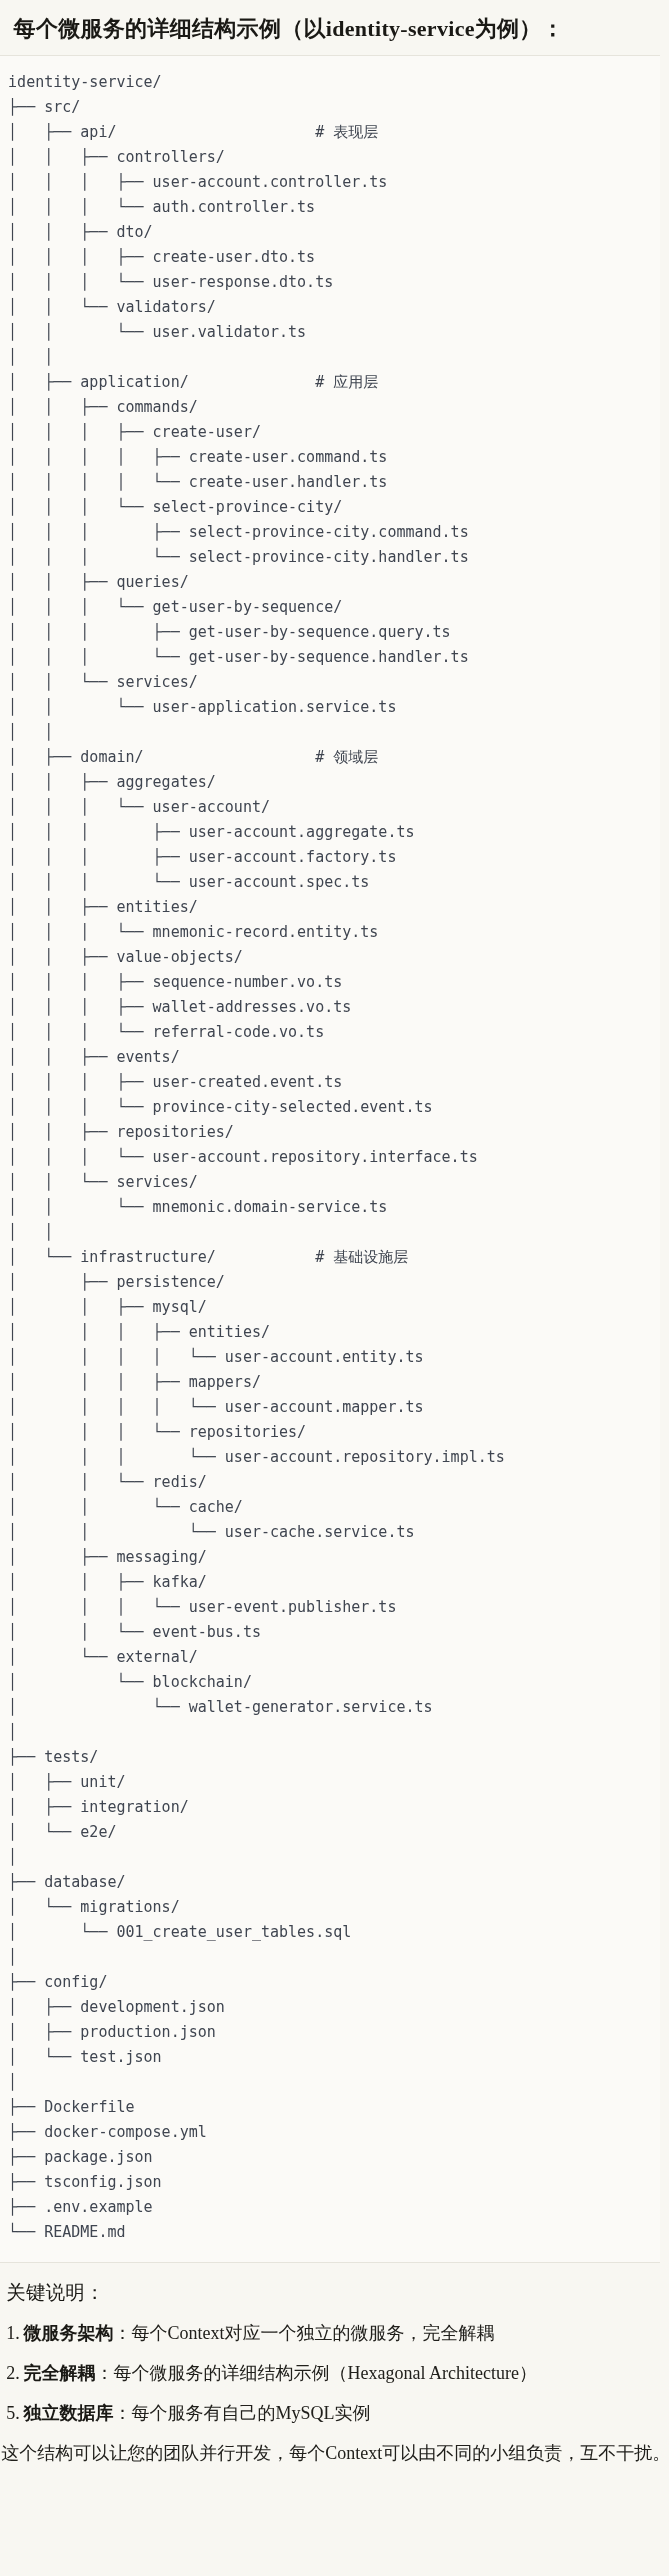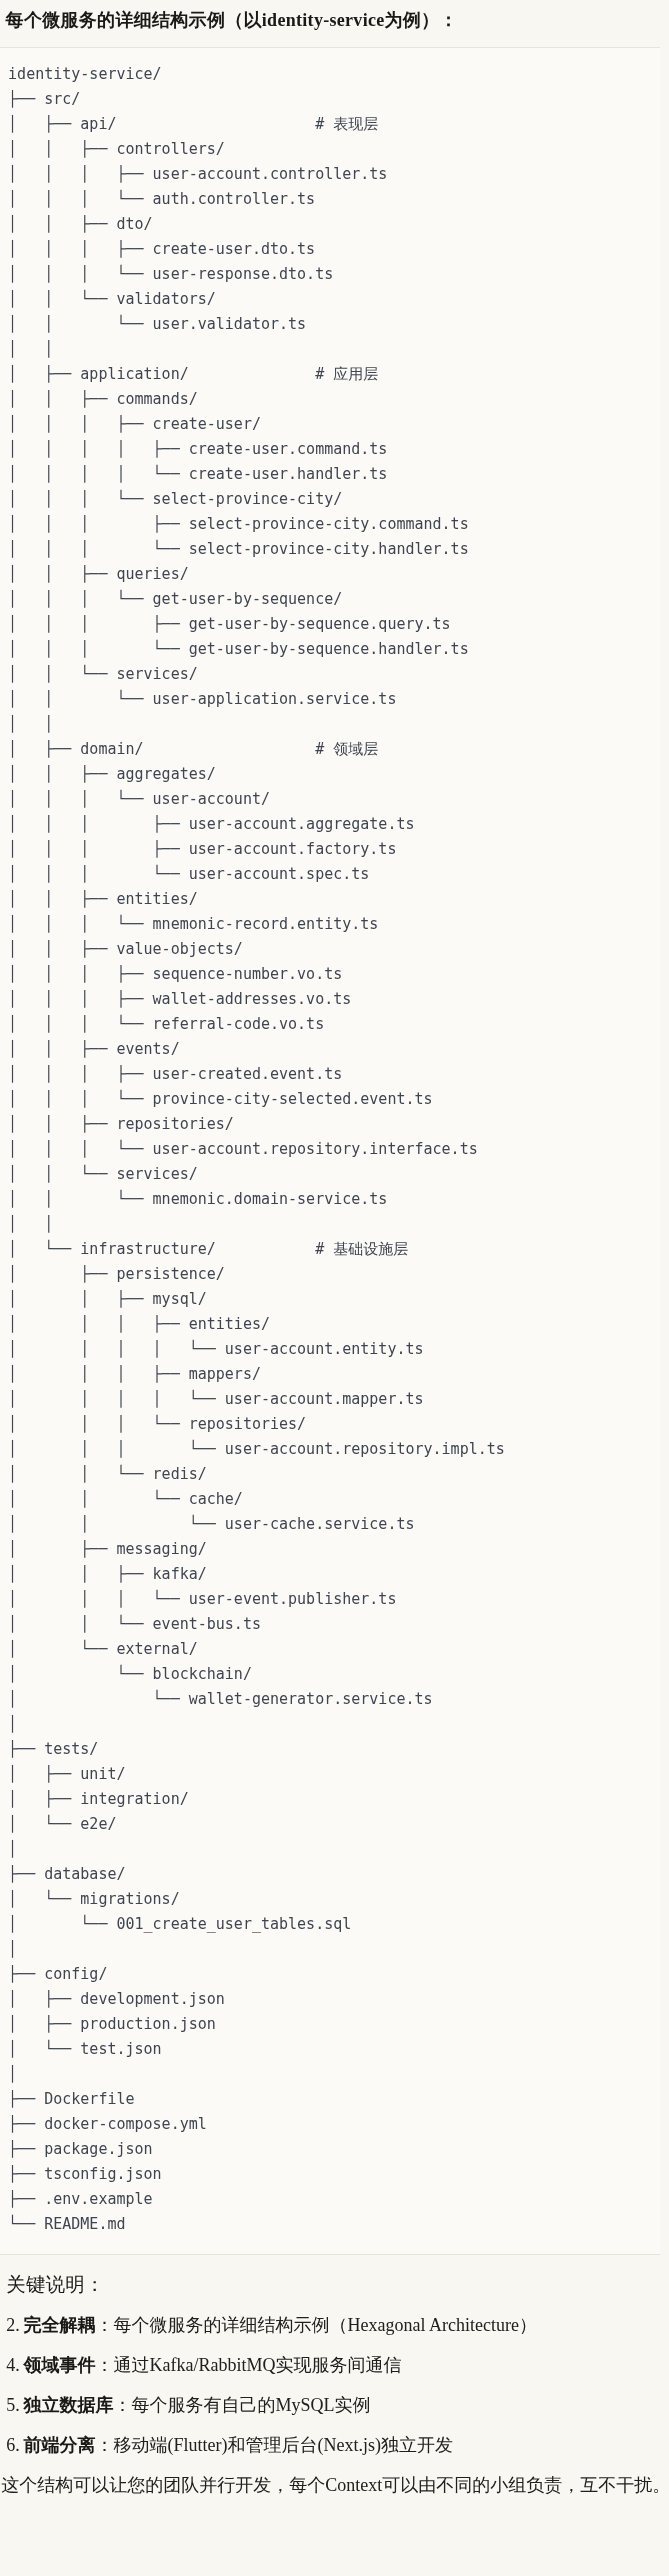--- a/index.html
+++ b/index.html
@@ -14,25 +14,25 @@
   html,body{margin:0;padding:0;}
   body{
     width:669px;
     height:2576px;
     background:var(--page-bg);
     font-family:"Liberation Serif", serif;
     color:var(--body-text);
     overflow:hidden;
   }
   .page-title{
-    margin:0;
+    margin:8px;
     padding:8.1px 6.3px 0 5.6px;
     font-family:"Liberation Serif", serif;
     font-weight:700;
-    font-size:18px;
+    font-size:22px;
     line-height:25px;
     color:var(--heading-text);
     letter-spacing:0.3px;
   }
   .code-block{
     margin-top:13.8px;
     background:var(--block-bg);
     border-top:0.6px solid var(--block-border);
     border-bottom:0.6px solid var(--block-border);
     padding:14.4px 6.3px 17px 8.1px;
@@ -170,20 +170,19 @@
 ├── docker-compose.yml
 ├── package.json
 ├── tsconfig.json
 ├── .env.example
 └── README.md</pre>
 </div>
 
 <h2 class="notes-heading">关键说明：</h2>
 
 <div class="notes-list">
+    <div class="note-item"><span class="note-num">1.</span><span class="note-term">微服务架构</span><span class="note-sep">：</span><span class="note-text">每个Context对应一个独立的微服务，完全解耦</span></div>
     <div class="note-item"><span class="note-num">2.</span><span class="note-term">完全解耦</span><span class="note-sep">：</span><span class="note-text">每个微服务的详细结构示例（Hexagonal Architecture）</span></div>
-    <div class="note-item"><span class="note-num">4.</span><span class="note-term">领域事件</span><span class="note-sep">：</span><span class="note-text">通过Kafka/RabbitMQ实现服务间通信</span></div>
     <div class="note-item"><span class="note-num">5.</span><span class="note-term">独立数据库</span><span class="note-sep">：</span><span class="note-text">每个服务有自己的MySQL实例</span></div>
-    <div class="note-item"><span class="note-num">6.</span><span class="note-term">前端分离</span><span class="note-sep">：</span><span class="note-text">移动端(Flutter)和管理后台(Next.js)独立开发</span></div>
   </div>
 
 <p class="notes-footer">这个结构可以让您的团队并行开发，每个Context可以由不同的小组负责，互不干扰。</p>
 
 
 </body></html>

